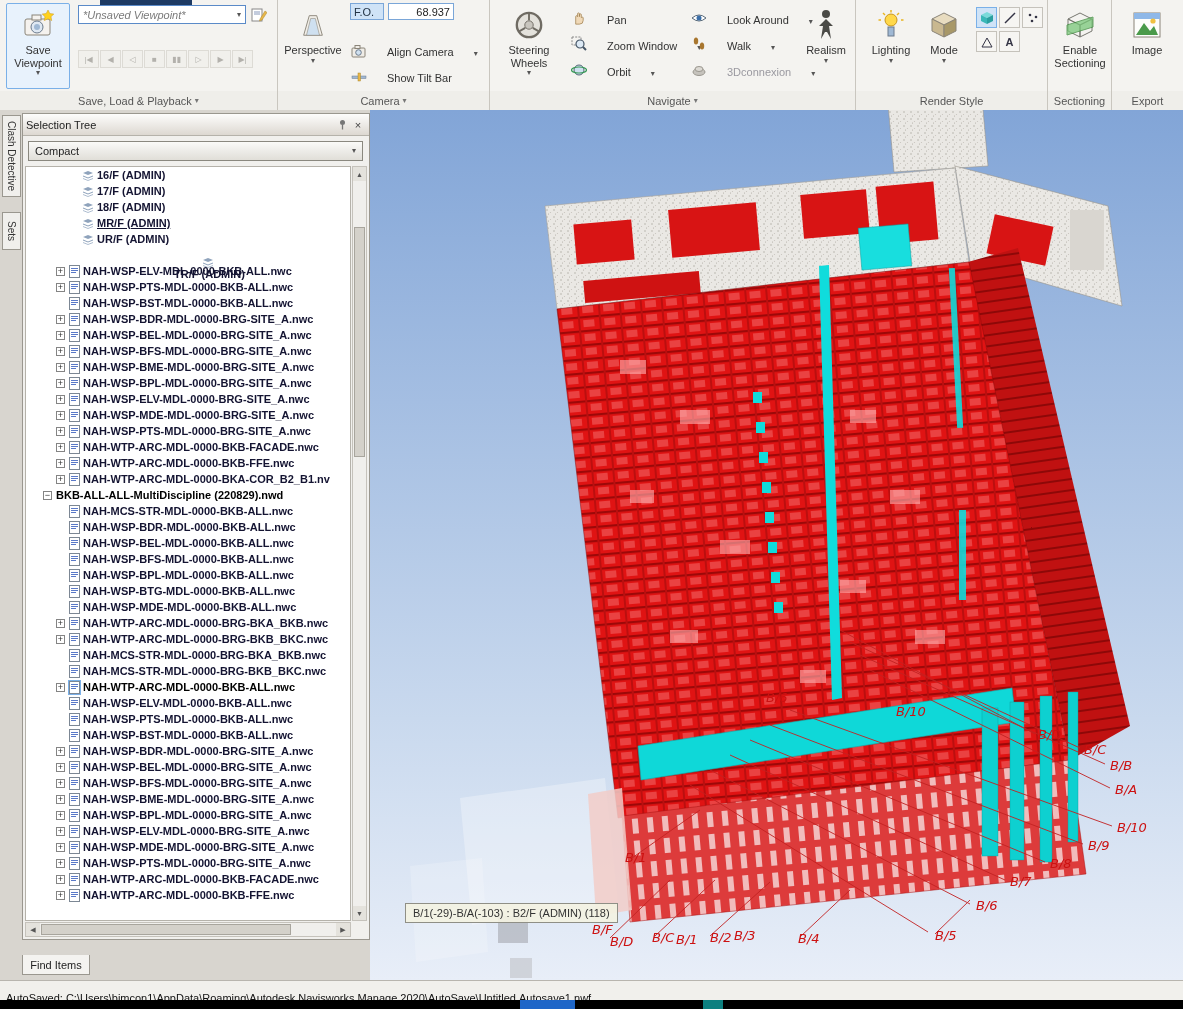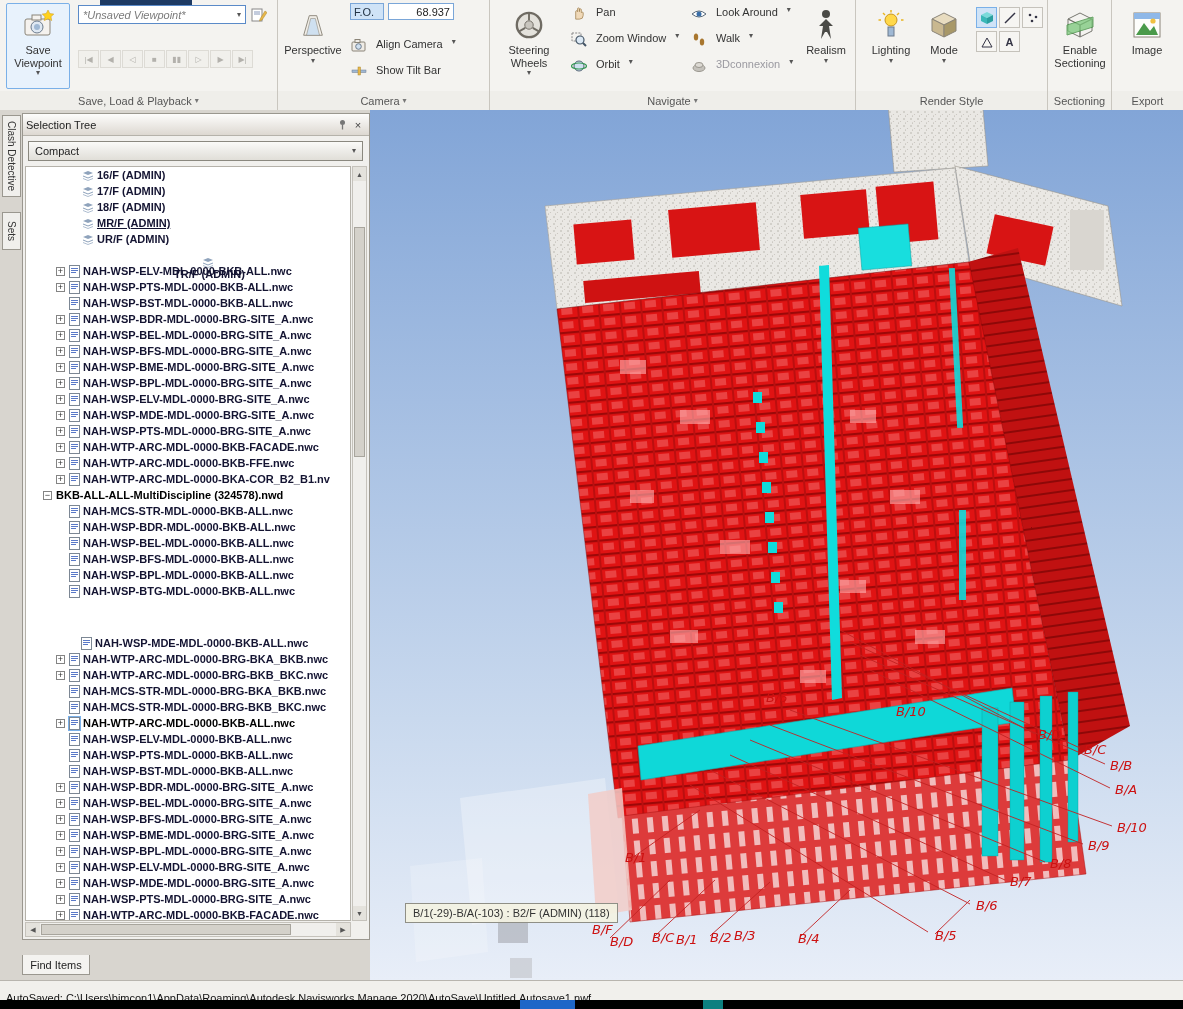--- a/index.html
+++ b/index.html
@@ -18,21 +18,21 @@
 .bigbtn .bicon{height:34px;display:flex;align-items:center;justify-content:center;margin-bottom:2px}
 .dd{font-size:8px;color:#555;line-height:1}
 .combo{position:absolute;left:78px;top:5px;width:168px;height:19px;background:#fff;border:1px solid #5a8ac8;display:flex;align-items:center;padding:0 4px;font-size:11px}
 .combo .ctext{flex:1;font-style:italic;color:#7a7a7a;white-space:nowrap;overflow:hidden}
 .miniicon{position:absolute;left:250px;top:6px;width:18px;height:18px;display:flex;align-items:center;justify-content:center;border:1px solid transparent}
 .transport{position:absolute;left:78px;top:50px;display:flex;gap:1px}
 .tbtn{width:21px;height:18px;display:flex;align-items:center;justify-content:center;font-size:8px;color:#b3b1ac;border:1px solid #dddbd5;background:#f1f0ec}
 .chip{position:absolute;height:17px;border:1px solid #7aa6d8;font-size:11px;display:flex;align-items:center;padding:0 3px}
 .chip.lbl{background:#cfe3f7;color:#234}
 .chip.val{background:#fff;justify-content:flex-end;color:#222}
-.smallbtn{position:absolute;display:flex;align-items:flex-start;gap:9px;font-size:11px;color:#333;height:20px;white-space:nowrap}
+.smallbtn{position:absolute;display:flex;align-items:flex-end;gap:20px;font-size:11px;color:#333;height:20px;white-space:nowrap}
 .smallbtn .sicon{width:17px;display:flex;justify-content:center}
 .smallbtn.disabled{color:#9a9archived;color:#9a99a0}
 .rsbtn{position:absolute;width:21px;height:21px;border:1px solid #c5c2bb;background:#f6f5f2;display:flex;align-items:center;justify-content:center}
 .rsbtn.sel{background:#cfe3f7;border-color:#7ab0e8}
 
 
 #side-strip{position:absolute;left:0;top:113px;width:22px;height:867px;background:#d8d5cf}
 .vtab{position:absolute;left:2px;width:19px;background:#f0efec;border:1px solid #9a978f;writing-mode:vertical-rl;font-size:10px;color:#333;display:flex;align-items:center;justify-content:center;padding:6px 0;white-space:nowrap}
 
 
@@ -569,21 +569,21 @@
           <span class="ic">
             <svg width="11" height="13" viewBox="0 0 11 13">
               <rect x="0.5" y="0.5" width="10" height="12" fill="#fff" stroke="#7c8794"></rect>
               <path d="M2 3.5h7M2 5.5h7M2 7.5h5" stroke="#5a79c8" stroke-width="1" fill="none"></path>
             </svg>
           </span>
           <span class="lbl">NAH-WTP-ARC-MDL-0000-BKA-COR_B2_B1.nv</span>
         </div>
         <div class="tree-row bold" style="padding-left: 17px;">
           <span class="exp">−</span>
-          <span class="lbl">BKB-ALL-ALL-MultiDiscipline (324578).nwd</span>
+          <span class="lbl">BKB-ALL-ALL-MultiDiscipline (220829).nwd</span>
         </div>
         <div class="tree-row" style="padding-left: 30px;">
           <span class="exp none"></span>
           <span class="ic">
             <svg width="11" height="13" viewBox="0 0 11 13">
               <rect x="0.5" y="0.5" width="10" height="12" fill="#fff" stroke="#7c8794"></rect>
               <path d="M2 3.5h7M2 5.5h7M2 7.5h5" stroke="#5a79c8" stroke-width="1" fill="none"></path>
             </svg>
           </span>
           <span class="lbl">NAH-MCS-STR-MDL-0000-BKB-ALL.nwc</span>
@@ -631,21 +631,21 @@
         <div class="tree-row" style="padding-left: 30px;">
           <span class="exp none"></span>
           <span class="ic">
             <svg width="11" height="13" viewBox="0 0 11 13">
               <rect x="0.5" y="0.5" width="10" height="12" fill="#fff" stroke="#7c8794"></rect>
               <path d="M2 3.5h7M2 5.5h7M2 7.5h5" stroke="#5a79c8" stroke-width="1" fill="none"></path>
             </svg>
           </span>
           <span class="lbl">NAH-WSP-BTG-MDL-0000-BKB-ALL.nwc</span>
         </div>
-        <div class="tree-row" style="padding-left: 42px; margin-top: 36px;">
+        <div class="tree-row" style="padding-left: 30px;">
           <span class="exp none"></span>
           <span class="ic">
             <svg width="11" height="13" viewBox="0 0 11 13">
               <rect x="0.5" y="0.5" width="10" height="12" fill="#fff" stroke="#7c8794"></rect>
               <path d="M2 3.5h7M2 5.5h7M2 7.5h5" stroke="#5a79c8" stroke-width="1" fill="none"></path>
             </svg>
           </span>
           <span class="lbl">NAH-WSP-MDE-MDL-0000-BKB-ALL.nwc</span>
         </div>
         <div class="tree-row" style="padding-left: 30px;">

